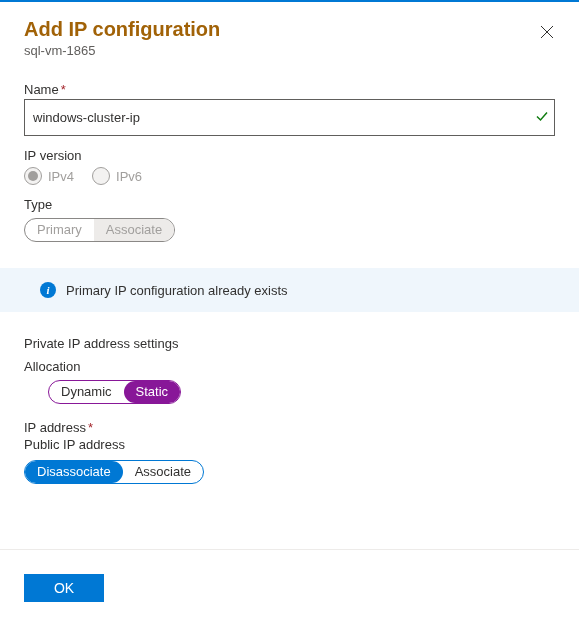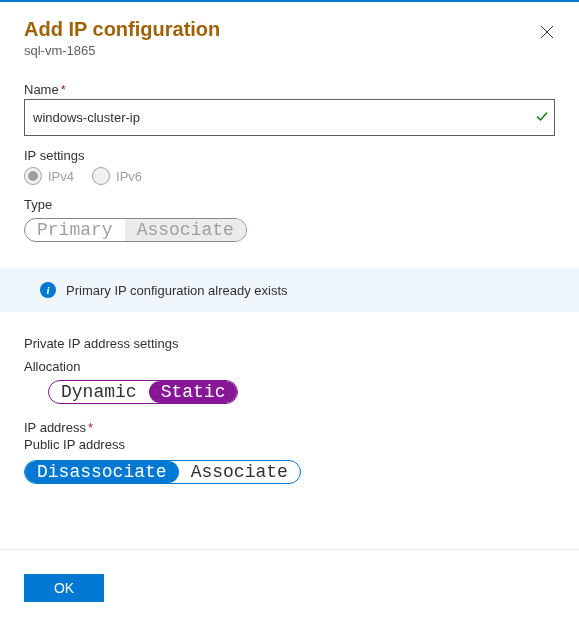--- a/index.html
+++ b/index.html
@@ -43,22 +43,22 @@
     .radio-circle.selected .dot {
       width: 10px; height: 10px; border-radius: 50%; background: #a19f9d;
     }
     .radio-label.disabled, .radio-item.disabled { color: #a19f9d; }
     .pill-group {
       display: inline-flex; border-radius: 12px; overflow: hidden; margin: 4px 0 16px 0;
       border: 1px solid #8a8886; background: #fff;
     }
     .pill-group.disabled { opacity: 1; }
     .pill {
-      padding: 2px 12px; font-size: 18px; line-height: 18px; color: #a19f9d;
-      background: transparent; cursor: default; font-family: Liberation Mono, monospace;
+      padding: 2px 12px; font-size: 13px; line-height: 18px; color: #a19f9d;
+      background: transparent; cursor: default;
     }
     .pill.sel-disabled { background: #edebe9; color: #a19f9d; }
     .pill.active-purple { background: #881798; color: #fff; border-radius: 11px; }
     .pill.active-blue { background: #0078d4; color: #fff; border-radius: 11px; }
     .pill.enabled { color: #323130; cursor: pointer; }
     .info-banner {
       margin: 10px 0 24px 0; background: #eff6fc; padding: 14px 16px;
       display: flex; align-items: center; gap: 10px; width: calc(100% + 48px);
       margin-left: -24px; padding-left: 40px;
     }
@@ -98,21 +98,21 @@
   <div class="field-label"><span>Name</span><span class="req">*</span></div>
   <div class="input-wrap">
     <input class="text-input" type="text" value="windows-cluster-ip" style="">
     <span class="input-check">
       <svg width="14" height="14" viewBox="0 0 14 14">
           <path d="M2 7 L5.5 10.5 L12 3" stroke="#107c10" stroke-width="1.5" fill="none"></path>
         </svg>
     </span>
   </div>
 
-  <div class="field-label">IP settings</div>
+  <div class="field-label">IP version</div>
   <div class="radio-row">
     <div class="radio-item disabled">
       <span class="radio-circle selected">
           <span class="dot"></span>
         </span>
       <span class="radio-label disabled">IPv4</span>
     </div>
     <div class="radio-item disabled">
       <span class="radio-circle"></span>
       <span class="radio-label disabled">IPv6</span>

